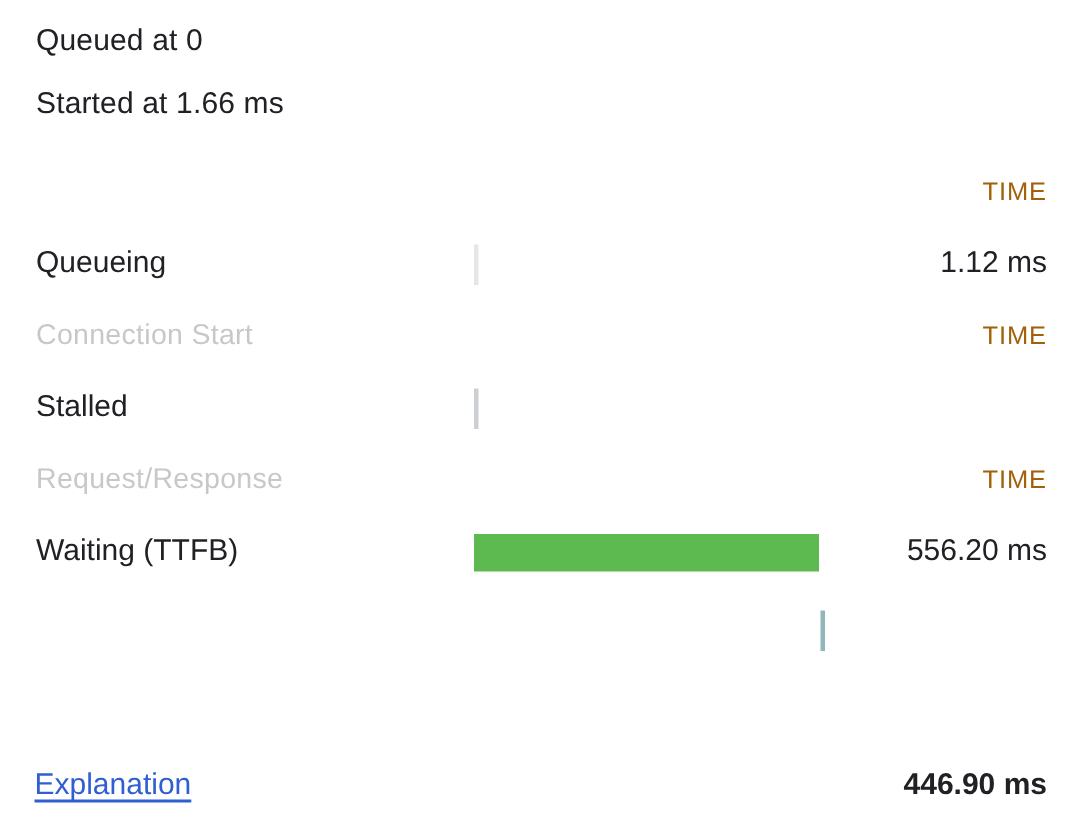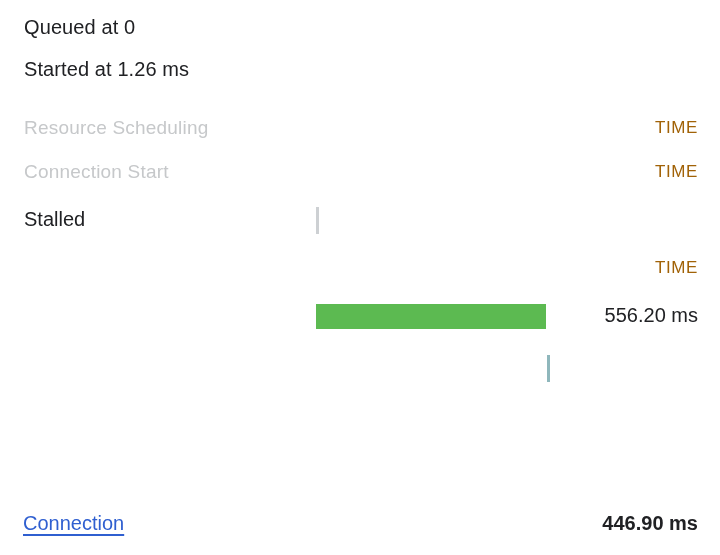--- a/index.html
+++ b/index.html
@@ -144,53 +144,61 @@
     font-family: "DejaVu Sans", sans-serif;
   }
 </style>
 </head>
 <body>
 
 <div id="panel">
 
   <div class="summary" id="summary-queued">Queued at 0</div>
 
-  <div class="summary" id="summary-started">Started at 1.26 ms</div>
+  <div class="summary" id="summary-started">Started at 1.66 ms</div>
 
   <div id="timing-table">
 
   <div class="group-header">
-        <div class="group-title">Resource Scheduling</div>
         <div class="group-time-label">TIME</div>
+      </div>
+      <div class="timing-row">
+        <div class="row-label">Queueing</div>
+        <div class="bar-track">
+          <div class="bar thin" style="left: 316px; width: 3px; background: rgb(228, 230, 232);"></div>
+        </div>
+        <div class="row-duration">1.12 ms</div>
       </div>
       <div class="group-header">
         <div class="group-title">Connection Start</div>
         <div class="group-time-label">TIME</div>
       </div>
       <div class="timing-row">
         <div class="row-label">Stalled</div>
         <div class="bar-track">
           <div class="bar thin" style="left: 316px; width: 3px; background: rgb(205, 208, 211);"></div>
         </div>
       </div>
       <div class="group-header">
+        <div class="group-title">Request/Response</div>
         <div class="group-time-label">TIME</div>
       </div>
       <div class="timing-row">
+        <div class="row-label">Waiting (TTFB)</div>
         <div class="bar-track">
           <div class="bar" style="left: 316px; width: 230px; background: rgb(92, 186, 81);"></div>
         </div>
         <div class="row-duration">556.20 ms</div>
       </div>
       <div class="timing-row">
         <div class="bar-track">
           <div class="bar thin" style="left: 547px; width: 3px; background: rgb(143, 183, 188);"></div>
         </div>
       </div>
     </div>
 
   <div id="footer">
-    <a id="explanation-link">Connection</a>
+    <a id="explanation-link">Explanation</a>
     <div id="total-time">446.90 ms</div>
   </div>
 
 
 </div>
 
 </body></html>

